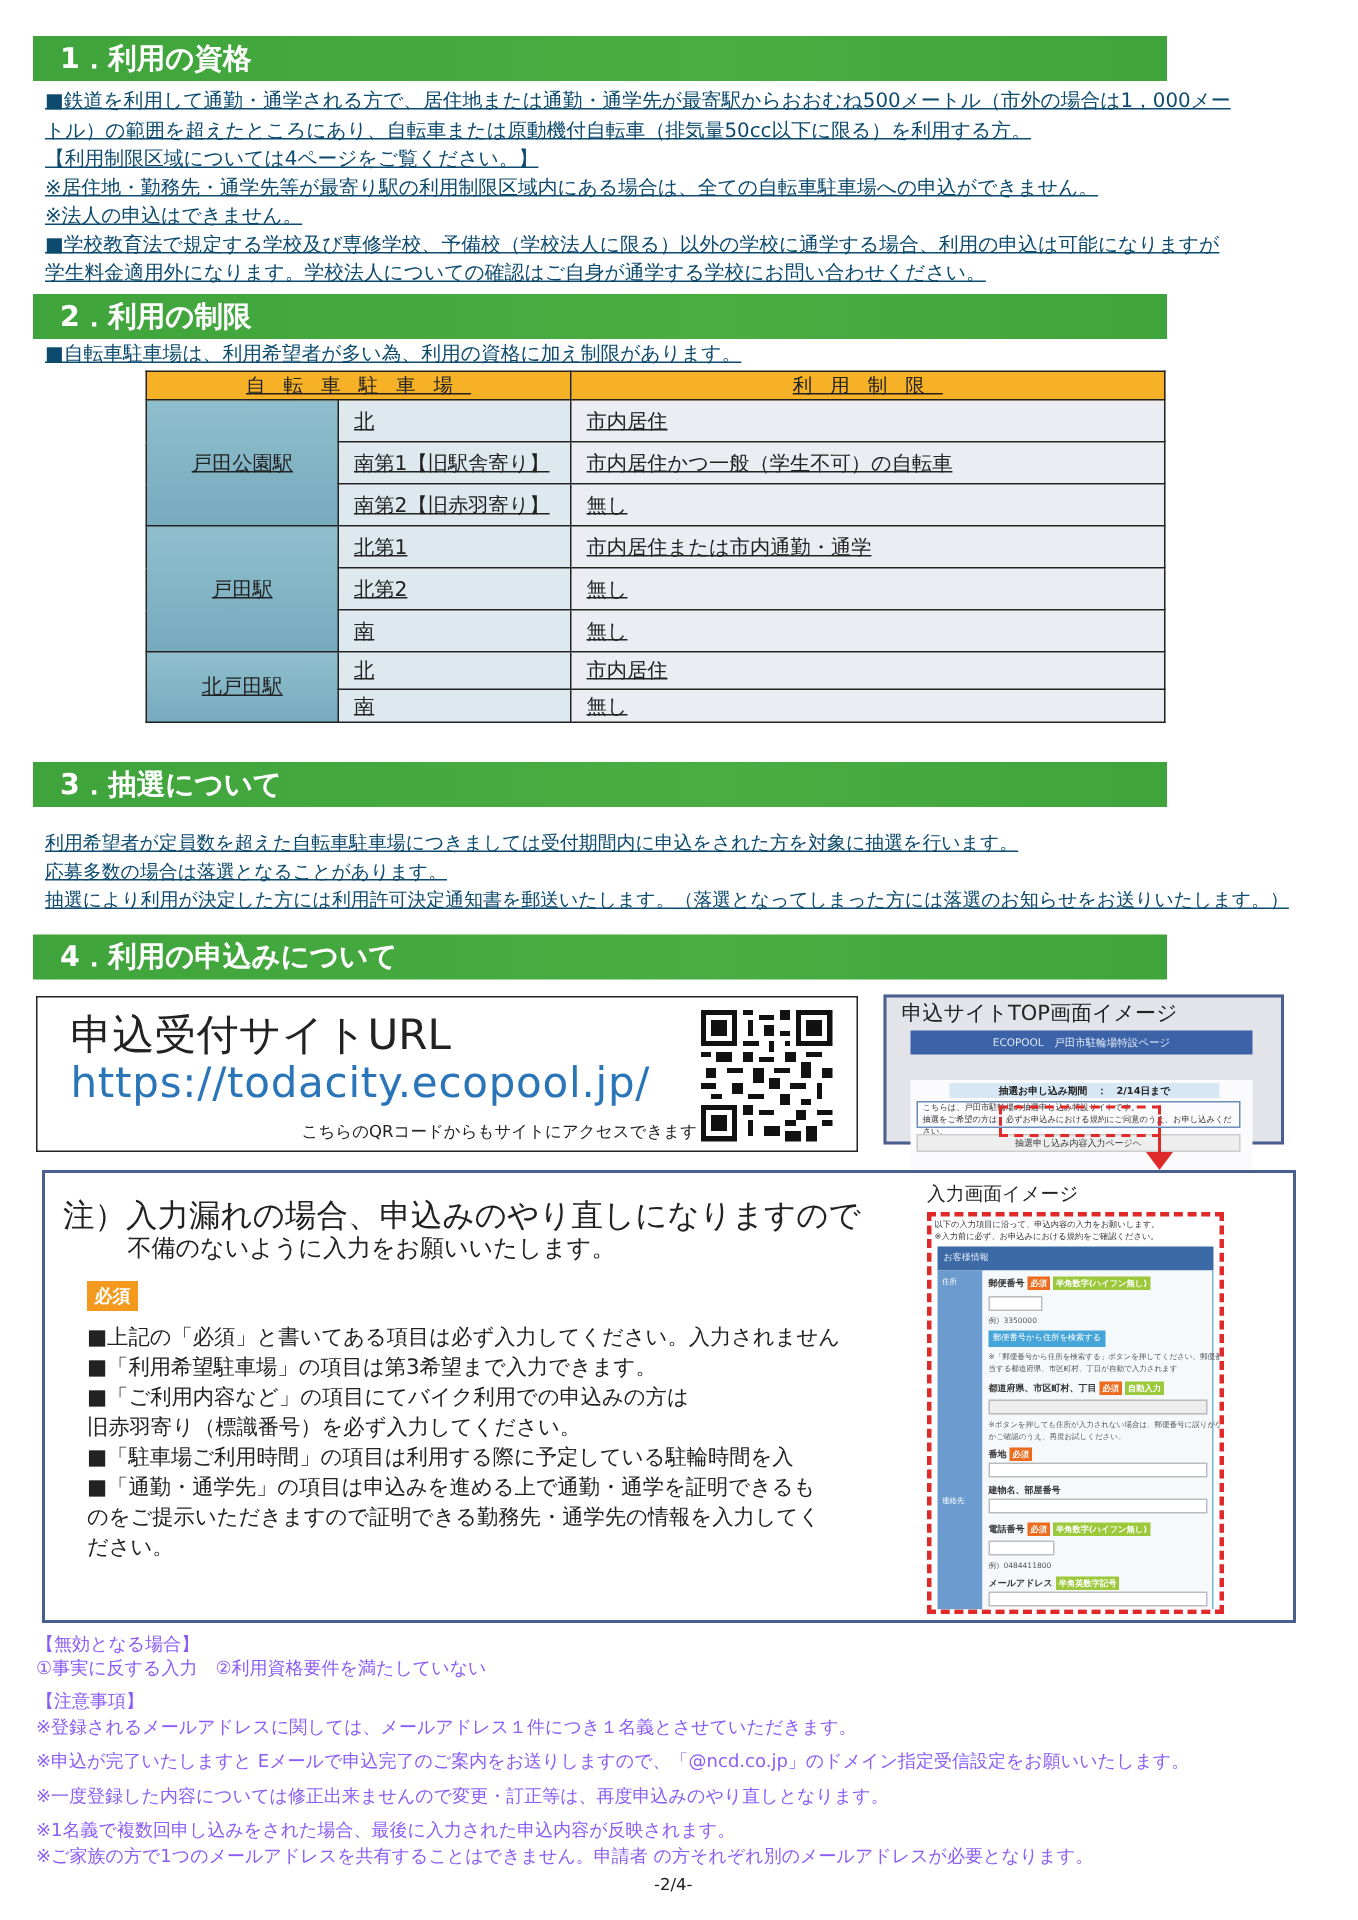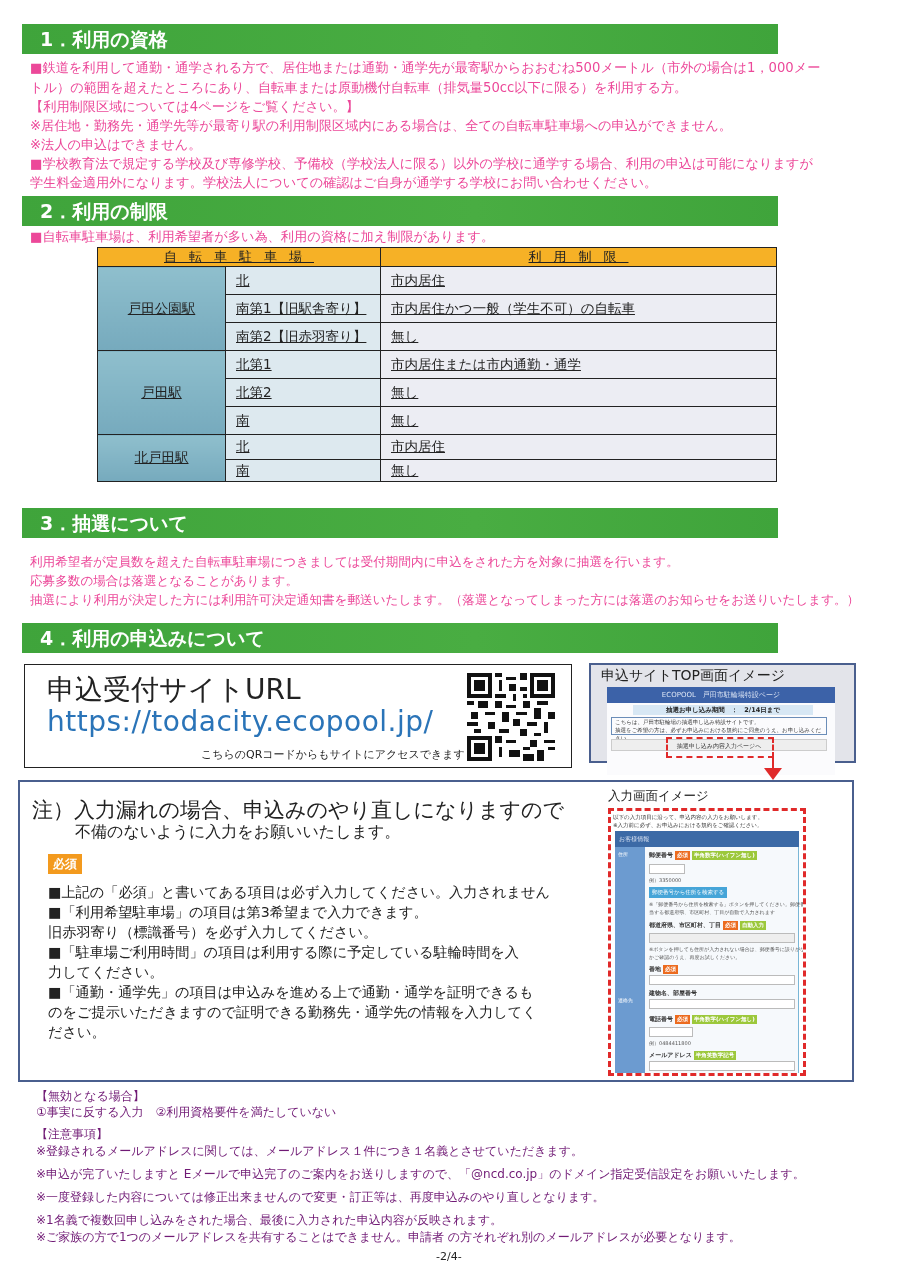--- a/index.html
+++ b/index.html
@@ -1,58 +1,58 @@
 <!DOCTYPE html>
 <html><head>
 <meta charset="utf-8">
 <style>
   * { box-sizing: border-box; margin: 0; padding: 0; }
   body { width: 905px; height: 1280px; background: #fff; font-family: "DejaVu Sans", "Liberation Sans", sans-serif; color: #222; position: relative; overflow: hidden; }
   .sec-head { position: absolute; left: 22px; width: 756px; height: 30px; background: linear-gradient(90deg,#3fa43b 0%,#49ad42 60%,#3fa43b 100%); color: #fff; font-weight: bold; font-size: 19px; line-height: 30px; padding-left: 18px; }
-  .p { position: absolute; font-size: 13.2px; line-height: 19.5px; color: #ec4899; white-space: nowrap; }
+  .p { position: absolute; font-size: 13.2px; line-height: 19.5px; color: #0c4a6e; white-space: nowrap; text-decoration: underline; }
   table.lim { position: absolute; left: 97px; top: 247px; width: 680px; border-collapse: collapse; font-size: 13.5px; text-decoration: underline; }
   table.lim td, table.lim th { border: 1.5px solid #222; height: 28px; padding-left: 10px; text-align: left; font-weight: normal; }
   table.lim th { background: #f6b126; height: 18px; text-align: center; letter-spacing: 12px; font-size: 13px; padding: 0; }
   table.lim td.st { background: #7fb3c4; text-align: center; padding: 0; width: 128px; background: linear-gradient(180deg,#8fbfcd,#76aabd); }
   table.lim td.lot { background: #dde9ef; width: 155px; }
   table.lim td.res { background: #ecedf3; }
   .urlbox { position: absolute; left: 24px; top: 664px; width: 548px; height: 104px; border: 1.5px solid #222; background: #fff; }
   .urlbox .t1 { position: absolute; left: 22px; top: 6px; font-size: 28px; color: #222; }
   .urlbox .t2 { position: absolute; left: 22px; top: 40px; font-size: 28px; color: #2a74b8; letter-spacing: 0.5px; }
   .urlbox .t3 { position: absolute; left: 176px; top: 82px; font-size: 11px; color: #222; }
   .qr { position: absolute; left: 442px; top: 8px; width: 88px; height: 88px; }
   .topimg { position: absolute; left: 589px; top: 663px; width: 267px; height: 100px; border: 2px solid #4a5f8e; background: #e3e4ea; }
   .topimg .cap { position: absolute; left: 10px; top: 2px; font-size: 14px; color: #222; }
   .topimg .bar { position: absolute; left: 16px; top: 22px; width: 228px; height: 16px; background: #3c62a8; color: #dfe7f5; font-size: 7px; text-align: center; line-height: 16px; }
-  .topimg .panel { position: absolute; left: 16px; top: 38px; width: 228px; height: 72px; background: #fbfbfd; }
+  .topimg .panel { position: absolute; left: 16px; top: 55px; width: 228px; height: 72px; background: #fbfbfd; }
   .topimg .period { position: absolute; left: 26px; top: 2px; width: 180px; height: 10px; background: #d7e7f4; font-size: 6.5px; text-align: center; line-height: 10px; font-weight: bold; }
   .topimg .info { position: absolute; left: 4px; top: 14px; width: 216px; height: 18px; border: 1px solid #6b8db8; font-size: 5.5px; line-height: 8px; padding-left: 3px; color: #333; }
   .topimg .btn { position: absolute; left: 4px; top: 36px; width: 216px; height: 12px; background: #eee; border: 1px solid #ccc; font-size: 6px; text-align: center; line-height: 11px; color: #333; }
   .dash1 { position: absolute; left: 666px; top: 737px; width: 108px; height: 21px; border: 2px dashed #e02a2a; }
   .dashline { position: absolute; left: 772px; top: 758px; width: 0; height: 12px; border-left: 2px dashed #e02a2a; }
   .arrow { position: absolute; left: 764px; top: 768px; width: 0; height: 0; border-left: 9px solid transparent; border-right: 9px solid transparent; border-top: 12px solid #e02a2a; }
-  .notebox { position: absolute; left: 18px; top: 780px; width: 836px; height: 302px; border: 2.5px solid #4a5f8e; background: #fff; }
+  .notebox { position: absolute; left: 28px; top: 780px; width: 836px; height: 302px; border: 2.5px solid #4a5f8e; background: #fff; }
   .note-h1 { position: absolute; left: 12px; top: 14px; font-size: 21px; color: #222; }
   .note-h2 { position: absolute; left: 55px; top: 40px; font-size: 16px; color: #222; }
   .must { position: absolute; left: 28px; top: 72px; width: 34px; height: 20px; background: #f39a1e; color: #fff; font-size: 12px; text-align: center; line-height: 20px; font-weight: bold; }
   .note-body { position: absolute; left: 28px; top: 100px; width: 520px; font-size: 14.2px; line-height: 20px; color: #222; }
   .inimg-cap { position: absolute; left: 588px; top: 6px; font-size: 12.5px; color: #222; }
   .inimg { position: absolute; left: 588px; top: 26px; width: 198px; height: 268px; border: 3px dashed #e02a2a; background: #fff; overflow: hidden; }
   .inimg .intro { position: absolute; left: 2px; top: 2px; font-size: 5.5px; line-height: 8px; color: #333; white-space: nowrap; }
   .inimg .hdr { position: absolute; left: 4px; top: 20px; width: 184px; height: 16px; background: #3c6aa6; color: #dfe7f5; font-size: 6px; line-height: 16px; padding-left: 4px; }
   .inimg .side { position: absolute; left: 4px; top: 36px; width: 30px; height: 226px; background: #6c9bd0; }
   .inimg .side span { position: absolute; left: 3px; color: #fff; font-size: 5px; }
   .inimg .main { position: absolute; left: 34px; top: 36px; width: 154px; height: 226px; background: #f6f9fc; border-right: 1px solid #79b6d6; }
   .inimg .lbl { position: absolute; left: 4px; font-size: 6px; font-weight: bold; color: #333; white-space: nowrap; }
   .tag-r { display: inline-block; background: #ec6b1f; color: #fff; font-size: 5.5px; padding: 1px 2px; margin-left: 2px; }
   .tag-g { display: inline-block; background: #9cc83b; color: #fff; font-size: 5.5px; padding: 1px 2px; margin-left: 2px; }
   .inimg .fld { position: absolute; left: 4px; height: 10px; background: #fff; border: 1px solid #bbb; }
   .inimg .small { position: absolute; left: 4px; font-size: 5px; color: #555; white-space: nowrap; }
   .inimg .sbtn { position: absolute; left: 4px; width: 78px; height: 11px; background: #46a5d8; color: #fff; font-size: 5.5px; line-height: 11px; padding-left: 3px; }
-  .footer-p { position: absolute; left: 36px; font-size: 12px; color: #701a75; white-space: nowrap; }
+  .footer-p { position: absolute; left: 24px; font-size: 12px; color: #8b5cf6; white-space: nowrap; }
   .pagenum { position: absolute; left: 436px; top: 1250px; font-size: 11px; color: #222; }
 </style>
 </head>
 <body>
 
 <div class="sec-head" style="top:24px;">1．利用の資格</div>
 <div>
   <div class="p" style="left:30px;top:58px;">■鉄道を利用して通勤・通学される方で、居住地または通勤・通学先が最寄駅からおおむね500メートル（市外の場合は1，000メー</div>
   <div class="p" style="left:30px;top:78px;">トル）の範囲を超えたところにあり、自転車または原動機付自転車（排気量50cc以下に限る）を利用する方。</div>
   <div class="p" style="left:30px;top:97px;text-align:center;">【利用制限区域については4ページをご覧ください。】</div>
@@ -192,23 +192,23 @@
 <div class="dashline"></div>
 <div class="arrow"></div>
 
 <div class="notebox">
   <div class="note-h1">注）入力漏れの場合、申込みのやり直しになりますので</div>
   <div class="note-h2">不備のないように入力をお願いいたします。</div>
   <div class="must">必須</div>
   <div class="note-body">
     <div>■上記の「必須」と書いてある項目は必ず入力してください。入力されません</div>
     <div>■「利用希望駐車場」の項目は第3希望まで入力できます。</div>
+    <div>■「ご利用内容など」の項目にてバイク利用での申込みの方は</div>
     <div>旧赤羽寄り（標識番号）を必ず入力してください。</div>
     <div>■「駐車場ご利用時間」の項目は利用する際に予定している駐輪時間を入</div>
-    <div>力してください。</div>
     <div>■「通勤・通学先」の項目は申込みを進める上で通勤・通学を証明できるも</div>
     <div>のをご提示いただきますので証明できる勤務先・通学先の情報を入力してく</div>
     <div>ださい。</div>
   </div>
 
   <div class="inimg-cap">入力画面イメージ</div>
   <div class="inimg">
     <div class="intro">
       <div>以下の入力項目に沿って、申込内容の入力をお願いします。</div>
       <div>※入力前に必ず、お申込みにおける規約をご確認ください。</div>

